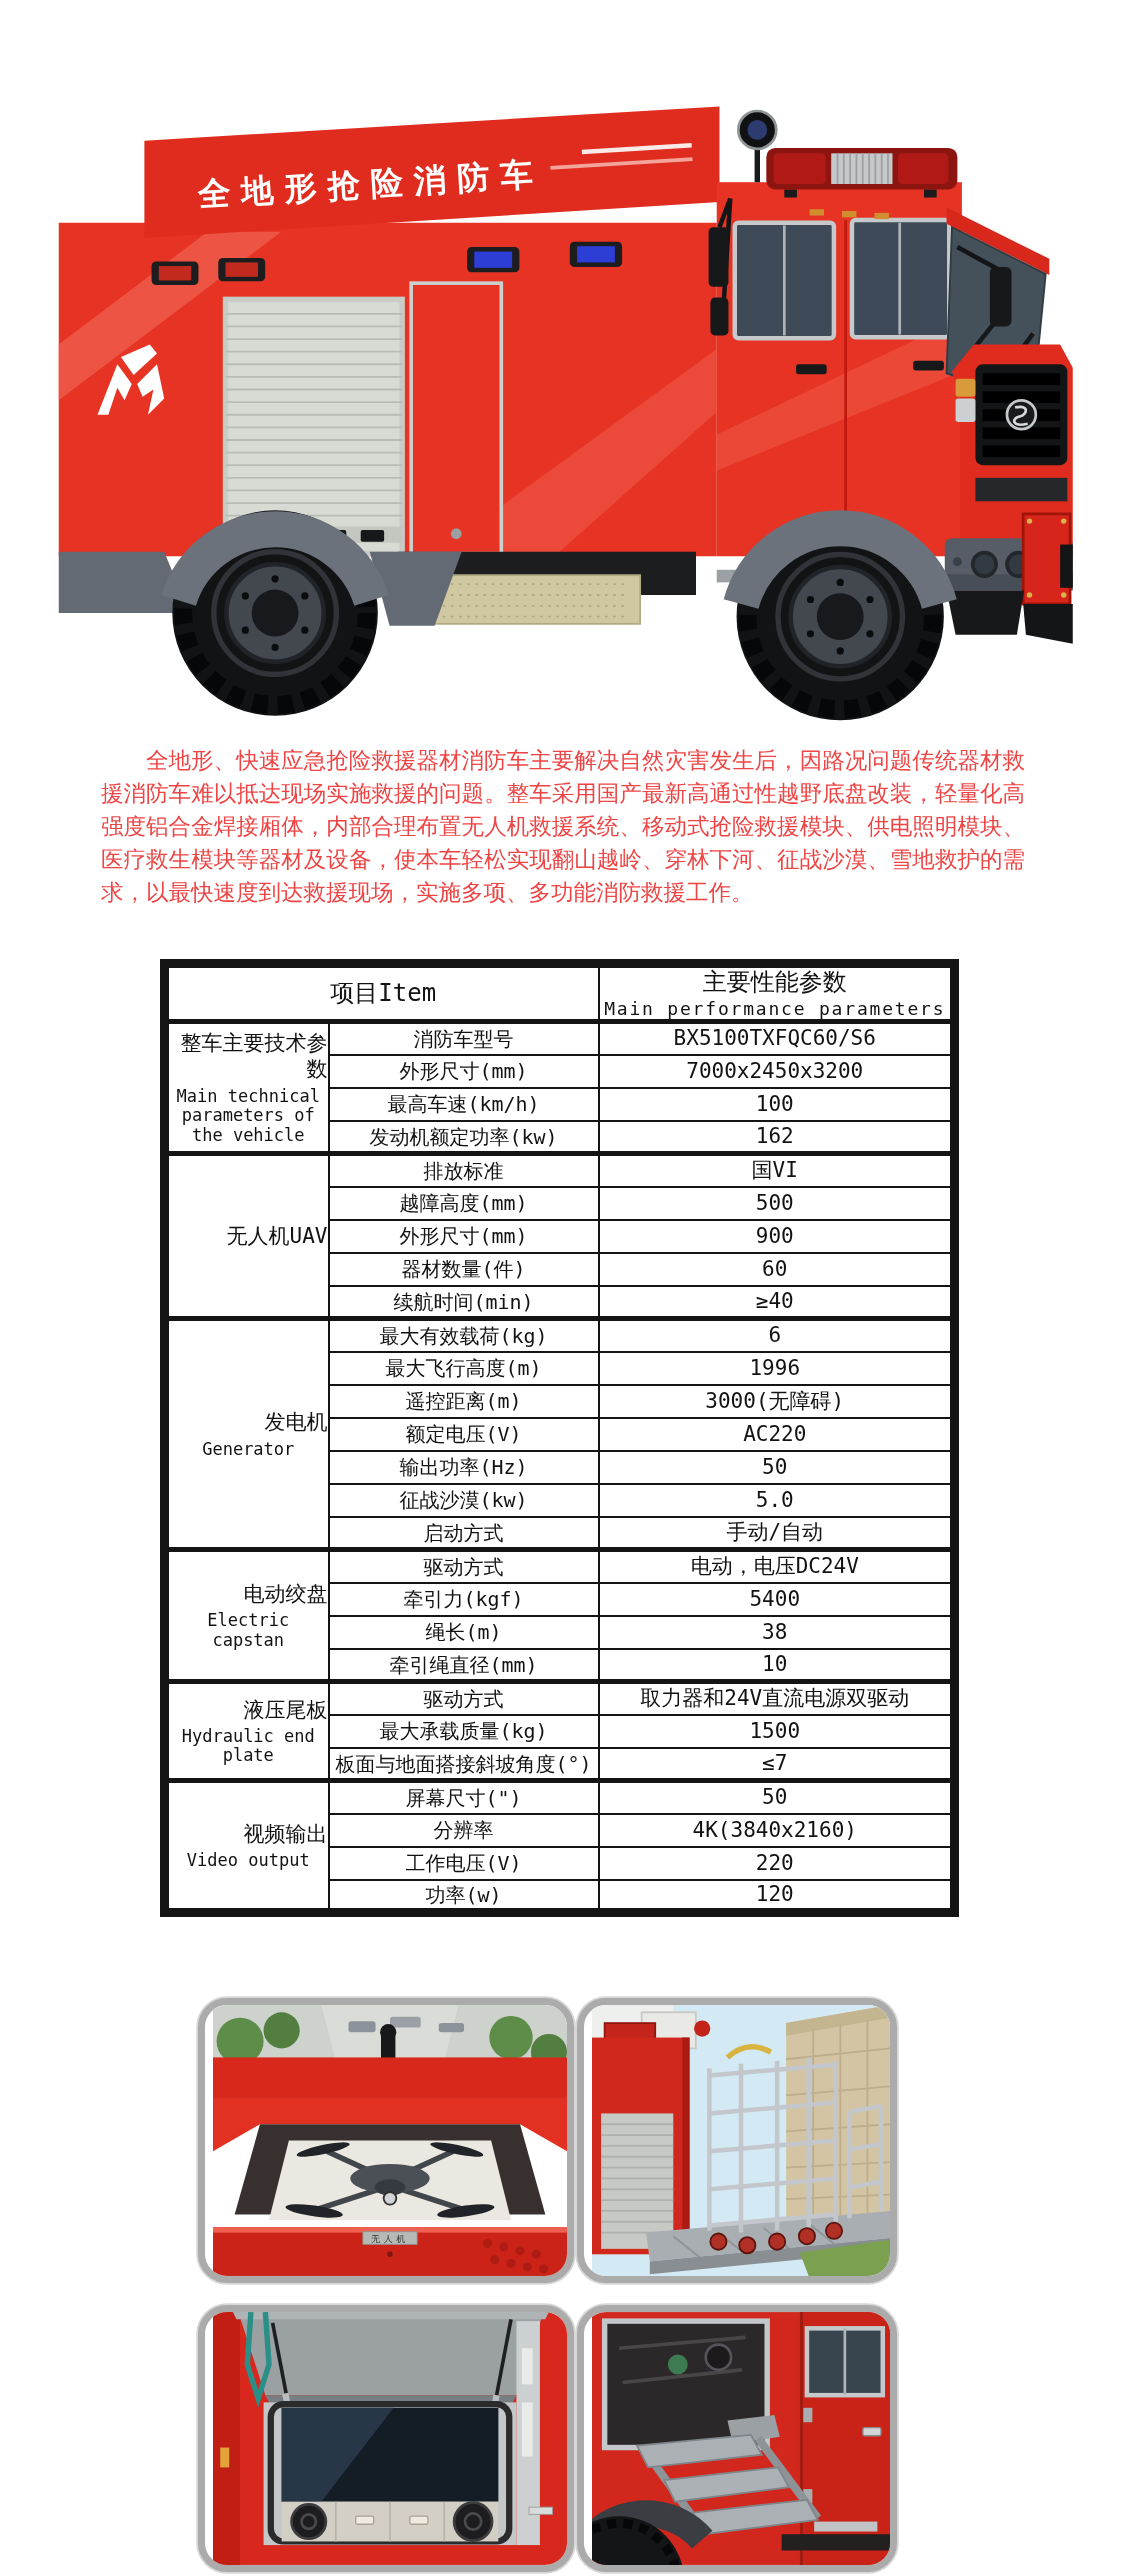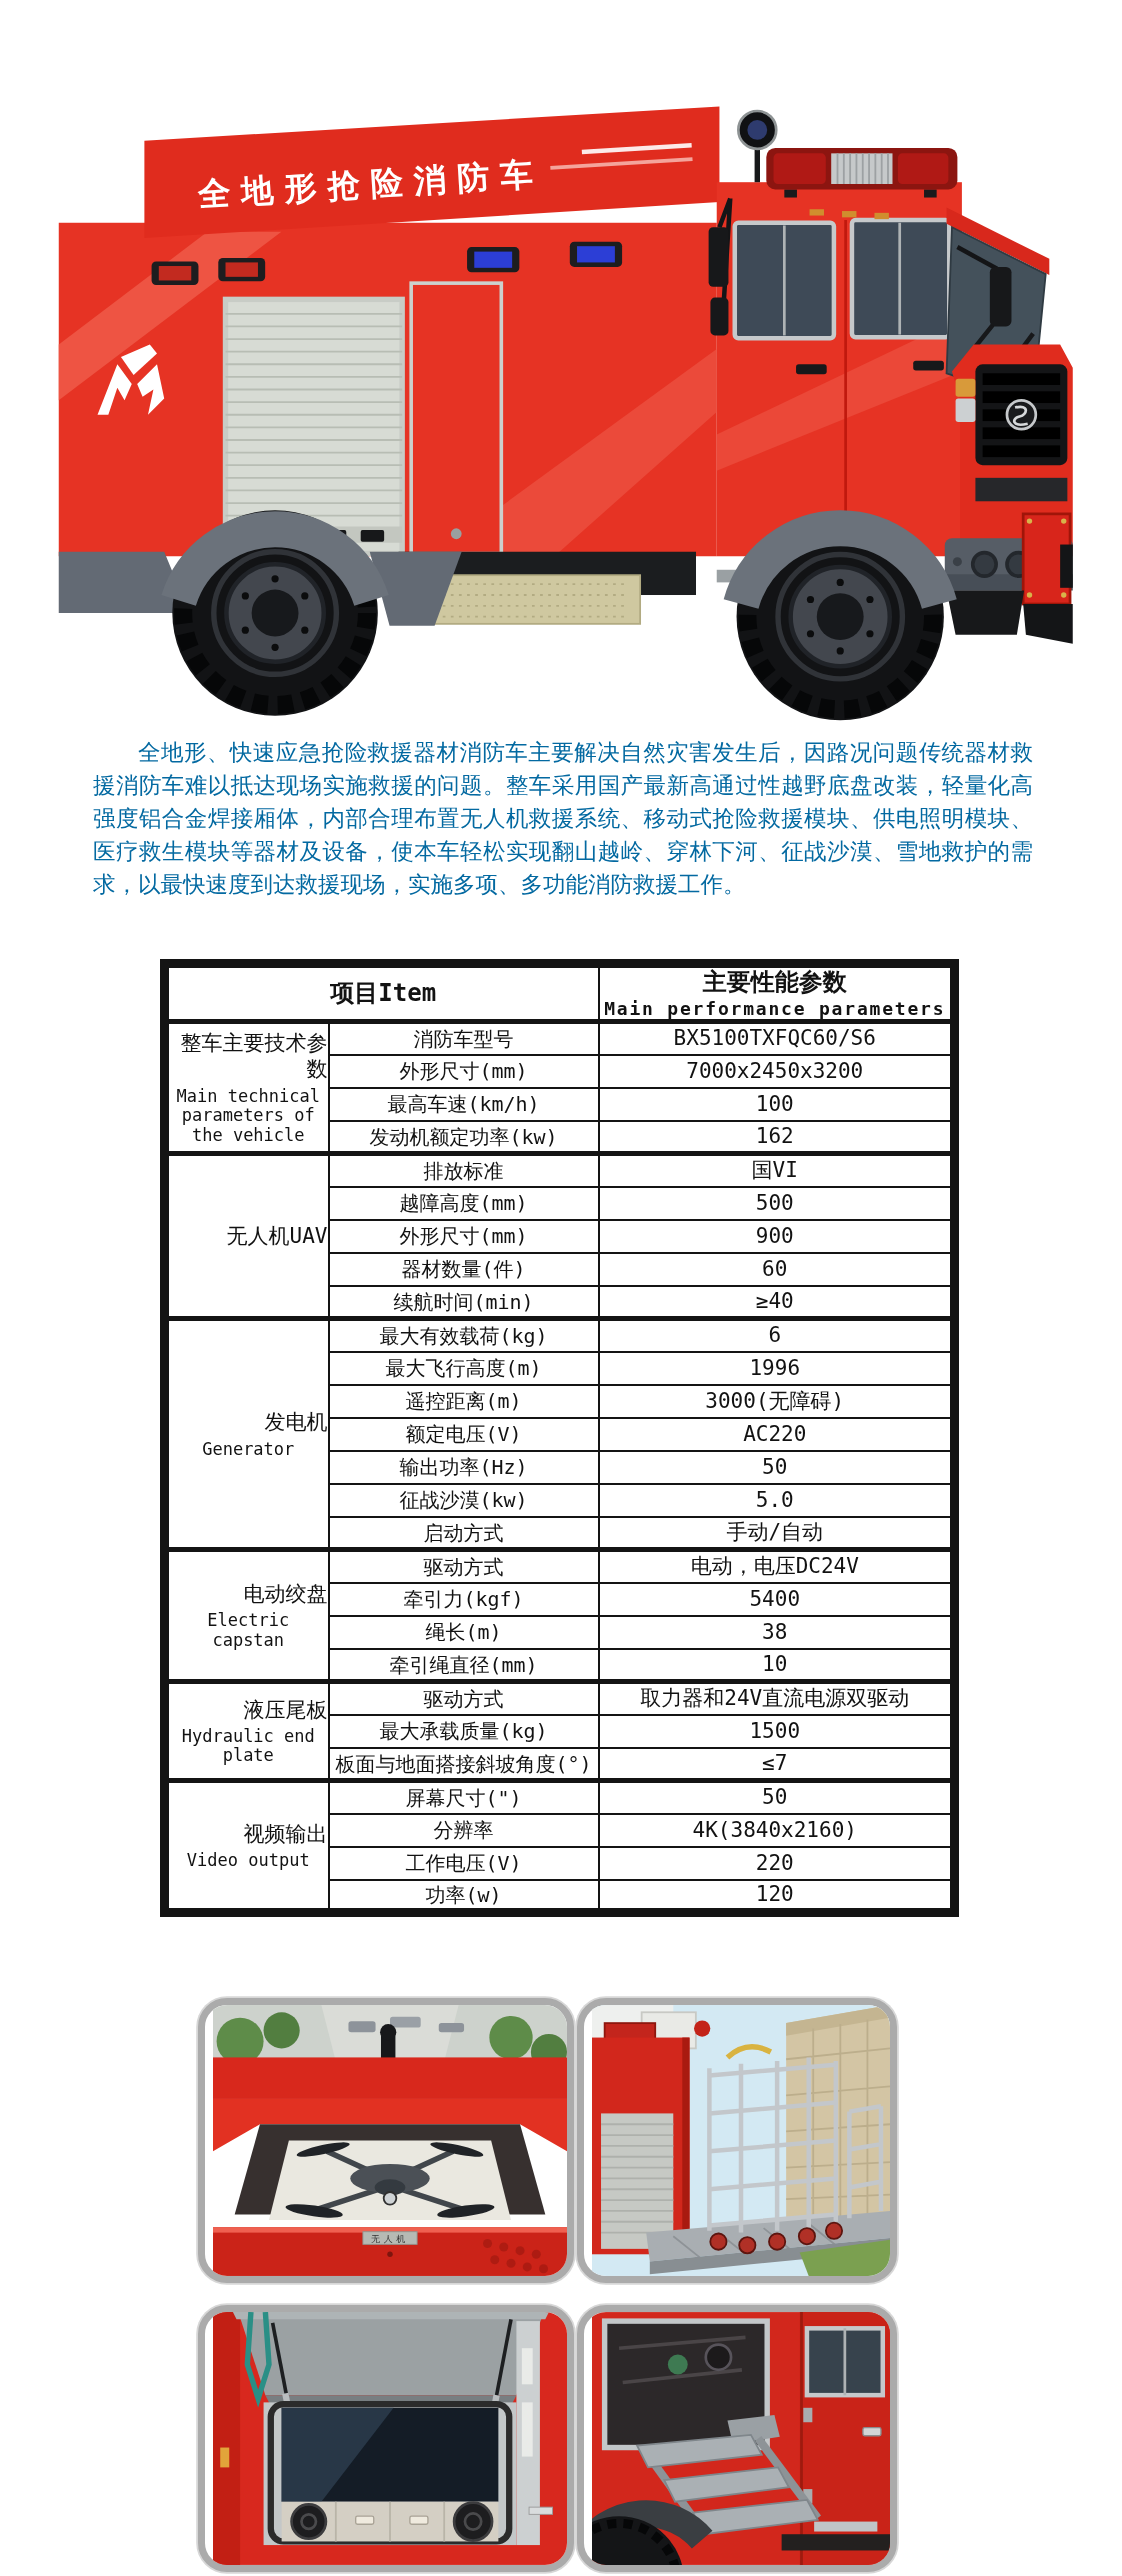--- a/index.html
+++ b/index.html
@@ -5,33 +5,33 @@
   html,body{margin:0;padding:0;background:#fff;}
   .page{position:relative;width:1123px;height:2576px;background:#ffffff;overflow:hidden;
         font-family:"Liberation Sans","DejaVu Sans",sans-serif;color:#1a1a1a;}
 
   
   .hero{position:absolute;left:45px;top:47px;width:1028px;height:676px;}
   .hero svg{display:block;width:100%;height:100%;}
 
   
   .intro{position:absolute;left:93px;top:736px;width:940px;}
-  .intro p{margin:0;font-size:22.5px;line-height:33px;text-align:justify;text-indent:2em;color:#0369a1;
+  .intro p{margin:8px;font-size:22.5px;line-height:33px;text-align:justify;text-indent:2em;color:#ef4444;
            font-family:"Liberation Sans","DejaVu Sans",sans-serif;}
 
   
   .spec{position:absolute;left:160px;top:959px;}
   table.spec-table{border-collapse:collapse;table-layout:fixed;width:790px;background:#fff;
        font-family:"DejaVu Sans Mono","Liberation Mono",monospace;color:#121212;}
   table.spec-table th,table.spec-table td{border:2.7px solid #141414;text-align:center;vertical-align:middle;
        padding:0;overflow:hidden;line-height:1.2;}
   table.spec-table{border:9px solid #141414;}
   thead tr{height:56px;}
   tbody tr{height:33px;}
-  thead th{border-bottom-width:3.6px;font-weight:bold;}
+  thead th{border-bottom-width:3.6px;font-weight:normal;}
   tr.group-start td{border-top-width:5.4px;}
   .hdr-item{font-size:24px;}
   .hdr-cn{font-size:24px;}
   .hdr-en{font-size:18px;letter-spacing:1.8px;margin-top:0.9px;}
   td.group-cell .g-cn{font-size:21px;line-height:1.25;text-align:right;}
   td.group-cell .g-en{font-size:17px;line-height:1.15;margin-top:4px;}
   td.group-cell .g-en:empty{display:none;}
   td.param-cell{font-size:20px;white-space:nowrap;}
   td.value-cell{font-size:21px;white-space:nowrap;}
 

